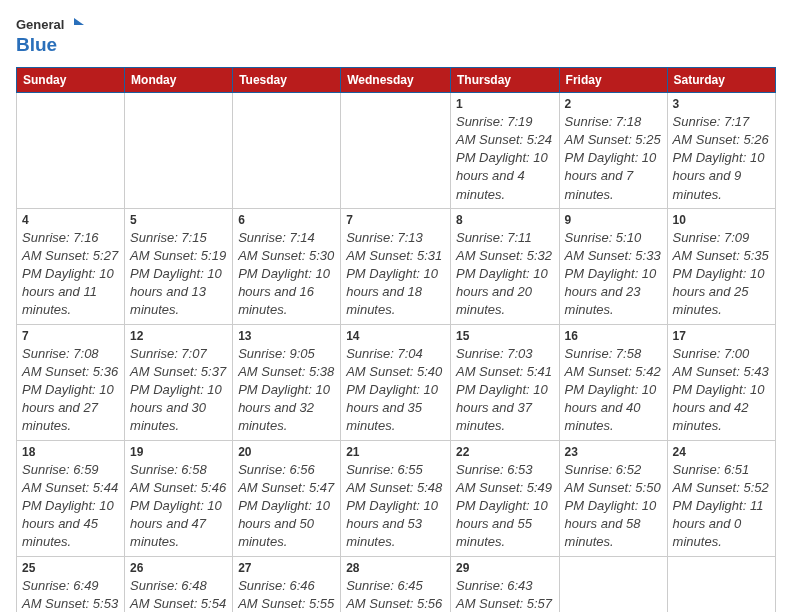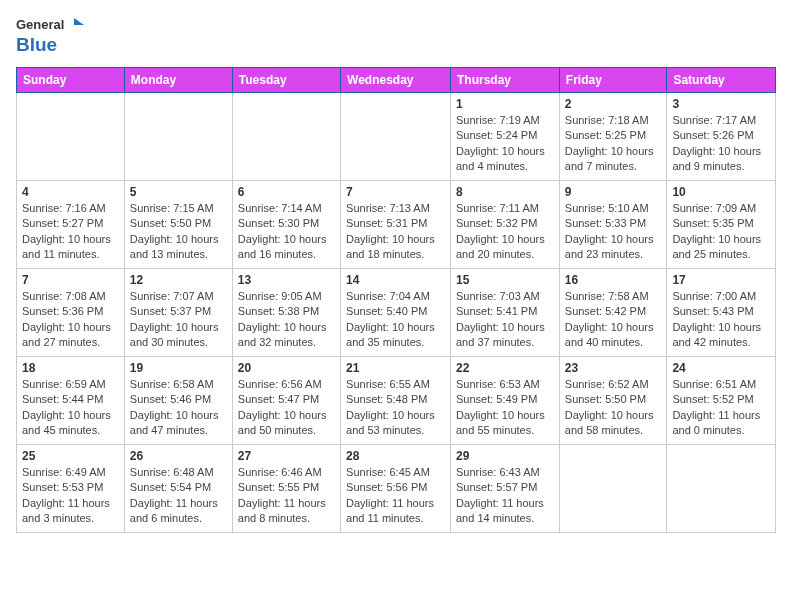--- a/index.html
+++ b/index.html
@@ -37,21 +37,21 @@
     .location-title {
       font-size: 14px;
       color: #555;
     }
     .calendar {
       width: 100%;
       border-collapse: collapse;
       font-size: 10.5px;
     }
     .calendar th {
-      background-color: #d946ef;
+      background-color: #b91c1c;
       color: #fff;
       padding: 5px 6px;
       text-align: left;
       font-size: 12px;
       font-weight: bold;
       border: 1px solid #1a5fa0;
     }
     .calendar td {
       border: 1px solid #ccc;
       vertical-align: top;
@@ -59,23 +59,24 @@
       width: 113px;
       height: 88px;
     }
     .day-number {
       font-size: 12px;
       font-weight: bold;
       color: #333;
       margin-bottom: 2px;
     }
     .day-info {
-      font-size: 11px;
+      font-size: 13px;
       color: #444;
       line-height: 1.4;
+      font-style: italic;
     }
     .empty-cell {
       background: #f9f9f9;
     }
     tr:nth-child(even) td { background: #fff; }
     tr:nth-child(odd) td { background: #fff; }
   </style>
 </head>
 <body>
 
@@ -142,21 +143,21 @@
           <td>
             <div class="day-number">4</div>
             <div class="day-info">Sunrise: 7:16 AM
 Sunset: 5:27 PM
 Daylight: 10 hours
 and 11 minutes.</div>
           </td>
           <td>
             <div class="day-number">5</div>
             <div class="day-info">Sunrise: 7:15 AM
-Sunset: 5:50 PM
+Sunset: 5:19 PM
 Daylight: 10 hours
 and 13 minutes.</div>
           </td>
           <td>
             <div class="day-number">6</div>
             <div class="day-info">Sunrise: 7:14 AM
 Sunset: 5:30 PM
 Daylight: 10 hours
 and 16 minutes.</div>
           </td>

